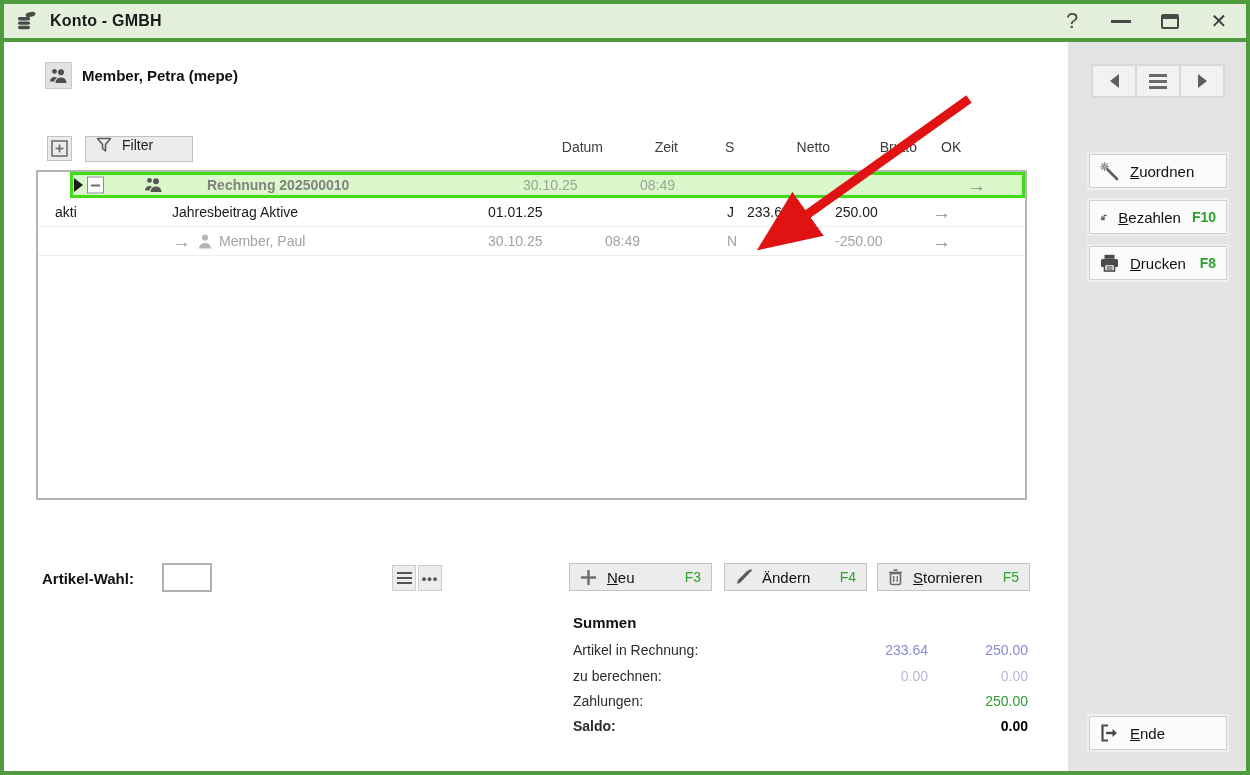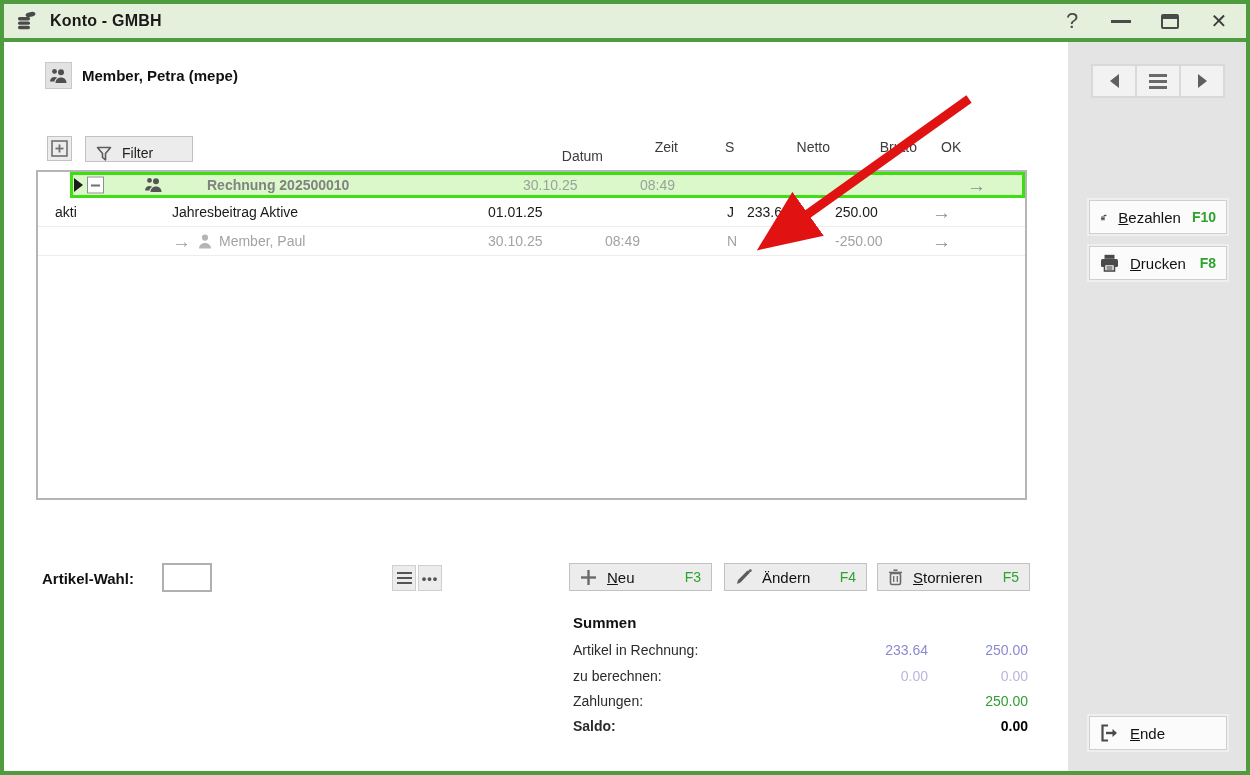--- a/index.html
+++ b/index.html
@@ -20,24 +20,24 @@
   .body-row { flex:1; display:flex; min-height:0;gap:48px; }
   .main { flex:1; background:#fff; position:relative; }
   .sidebar { width:178px; background:#e4e4e4; position:relative; flex:0 0 auto; }
 
   
   .member-chip { position:absolute; left:41px; top:20px; width:27px; height:27px; background:#e2e2e2; border:1px solid #cicici; border:1px solid #c9c9c9; display:flex; align-items:center; justify-content:center; }
   .member-name { position:absolute; left:78px; top:25px; font-size:15px; font-weight:bold; color:#111; }
 
   
   .btn-plus { position:absolute; left:43px; top:94px; width:25px; height:25px; background:#ececec; border:1px solid #c2c2c2; display:flex; align-items:center; justify-content:center; }
-  .btn-filter { position:absolute; left:81px; top:94px; width:108px; height:26px; background:#ececec; border:1px solid #c2c2c2; display:flex; align-items:flex-end; gap:10px; padding:0 10px; font-size:14px; color:#222; }
+  .btn-filter { position:absolute; left:81px; top:94px; width:108px; height:26px; background:#ececec; border:1px solid #c2c2c2; display:flex; align-items:flex-start; gap:10px; padding:0 10px; font-size:14px; color:#222; }
   .col-head { position:absolute; top:97px; height:20px; font-size:14px; color:#3c3c3c; }
   .h-right { text-align:right; }
-  .h-datum { left:499px; width:100px;margin-top:9px; }
+  .h-datum { left:499px; width:100px; }
   .h-zeit  { left:594px; width:80px; }
   .h-s     { left:721px; }
   .h-netto { left:726px; width:100px; }
   .h-brutto{ left:813px; width:100px; }
   .h-ok    { left:937px; }
 
   
   .ttable { position:absolute; left:32px; top:128px; width:991px; height:330px; border:2px solid #b5b5b5; background:#fff; overflow:hidden; }
   .group-row { height:27px; background:#eaeaea; border-bottom:1px solid #d5d5d5; display:flex; align-items:center; position:relative; }
   .group-bar { position:absolute; left:0; top:0; width:7px; height:100%; background:#8a8a8a; }
@@ -310,20 +310,36 @@
               <span></span>
               <span></span>
               <span></span>
             </span>
           </div>
         <div class="nav-btn">
             <span class="tri-right"></span>
           </div>
       </div>
 
+      <div class="side-btn sb-zuordnen">
+        <svg class="ic" width="19" height="19" viewBox="0 0 19 19">
+          <line x1="7" y1="7" x2="17" y2="17" stroke="#5c5c5c" stroke-width="2.6" stroke-linecap="round"></line>
+          <g stroke="#8a8a8a" stroke-width="1.4" stroke-linecap="round">
+            <line x1="4.5" y1="0.8" x2="4.5" y2="3.6"></line>
+              <line x1="4.5" y1="5.6" x2="4.5" y2="8.4"></line>
+            <line x1="0.8" y1="4.6" x2="3.6" y2="4.6"></line>
+              <line x1="5.6" y1="4.6" x2="8.4" y2="4.6"></line>
+            <line x1="1.9" y1="1.9" x2="3.3" y2="3.3"></line>
+              <line x1="5.8" y1="5.8" x2="7.1" y2="7.1"></line>
+            <line x1="7.1" y1="1.9" x2="5.8" y2="3.3"></line>
+              <line x1="3.3" y1="5.8" x2="1.9" y2="7.1"></line>
+          </g>
+        </svg>
+        <span><u>Z</u>uordnen</span>
+      </div>
 
       <div class="side-btn sb-bezahlen">
         <svg class="ic" width="21" height="19" viewBox="0 0 24 22">
           <g fill="#4a4a4a">
             <ellipse cx="16.5" cy="4.5" rx="5.2" ry="2.5" transform="rotate(-12 16.5 4.5)"></ellipse>
             <rect x="3" y="7.5" width="13" height="3.6" rx="1.8"></rect>
             <rect x="3" y="12" width="13" height="3.6" rx="1.8"></rect>
             <rect x="3" y="16.5" width="13" height="3.6" rx="1.8"></rect>
           </g>
         </svg>

